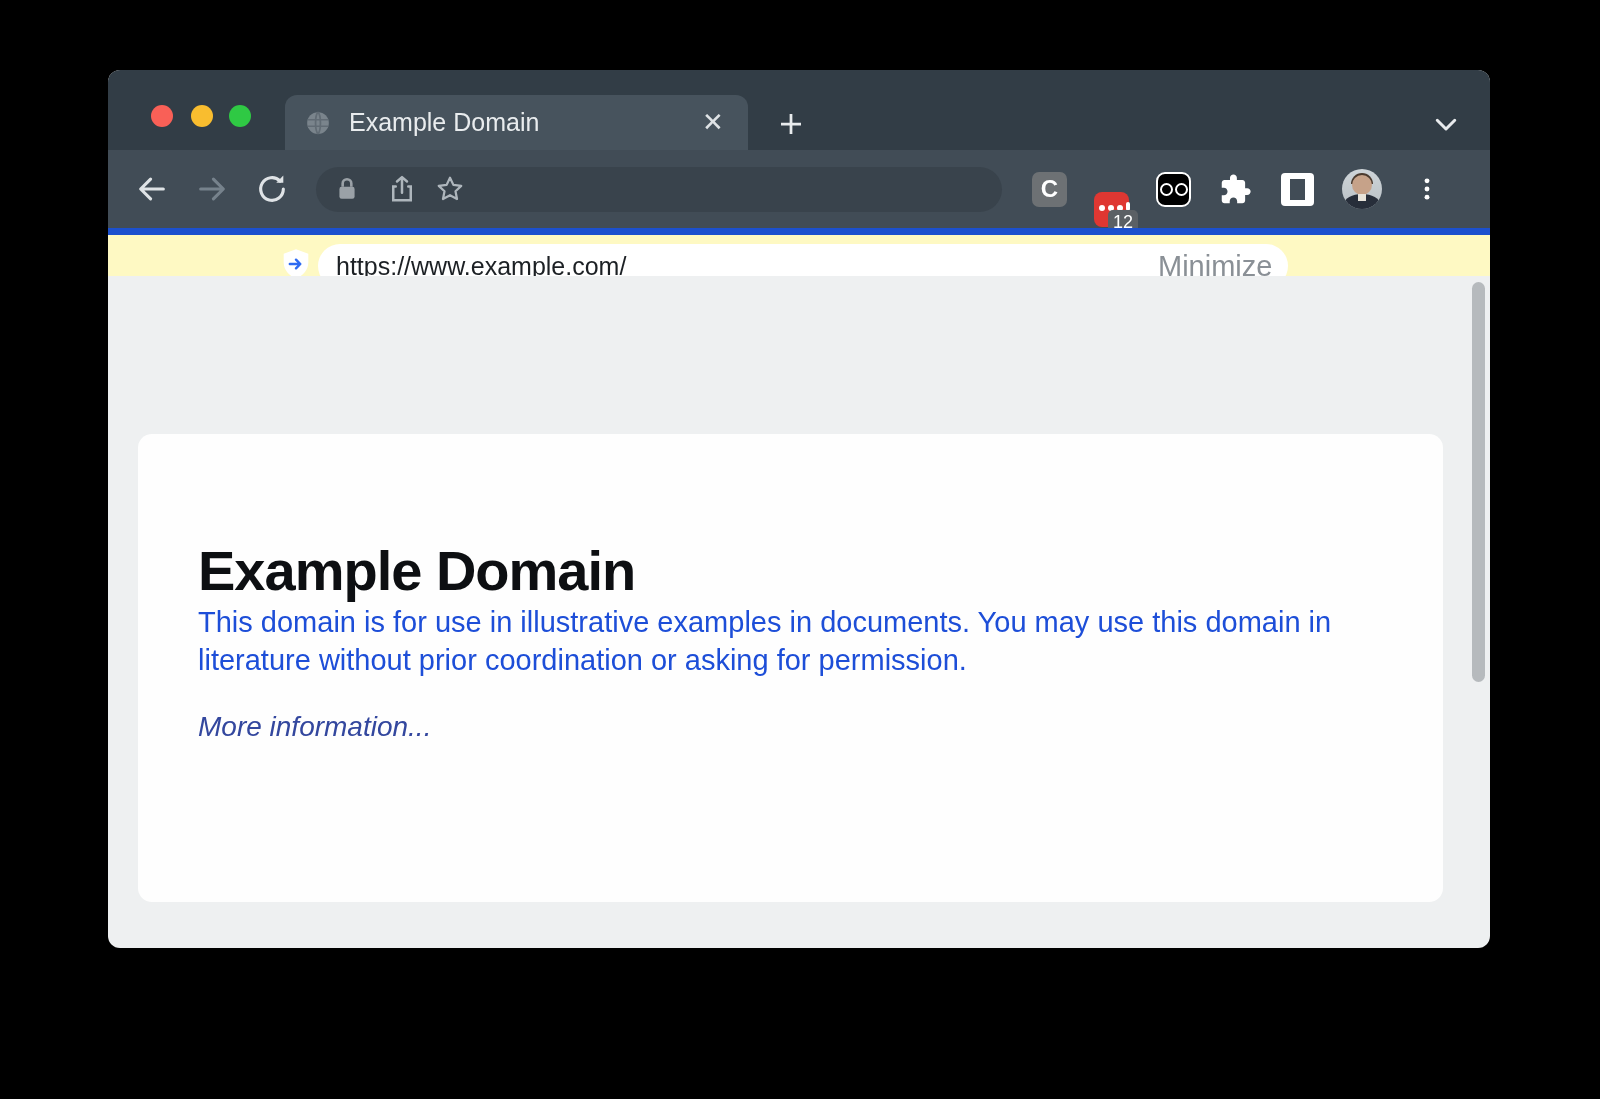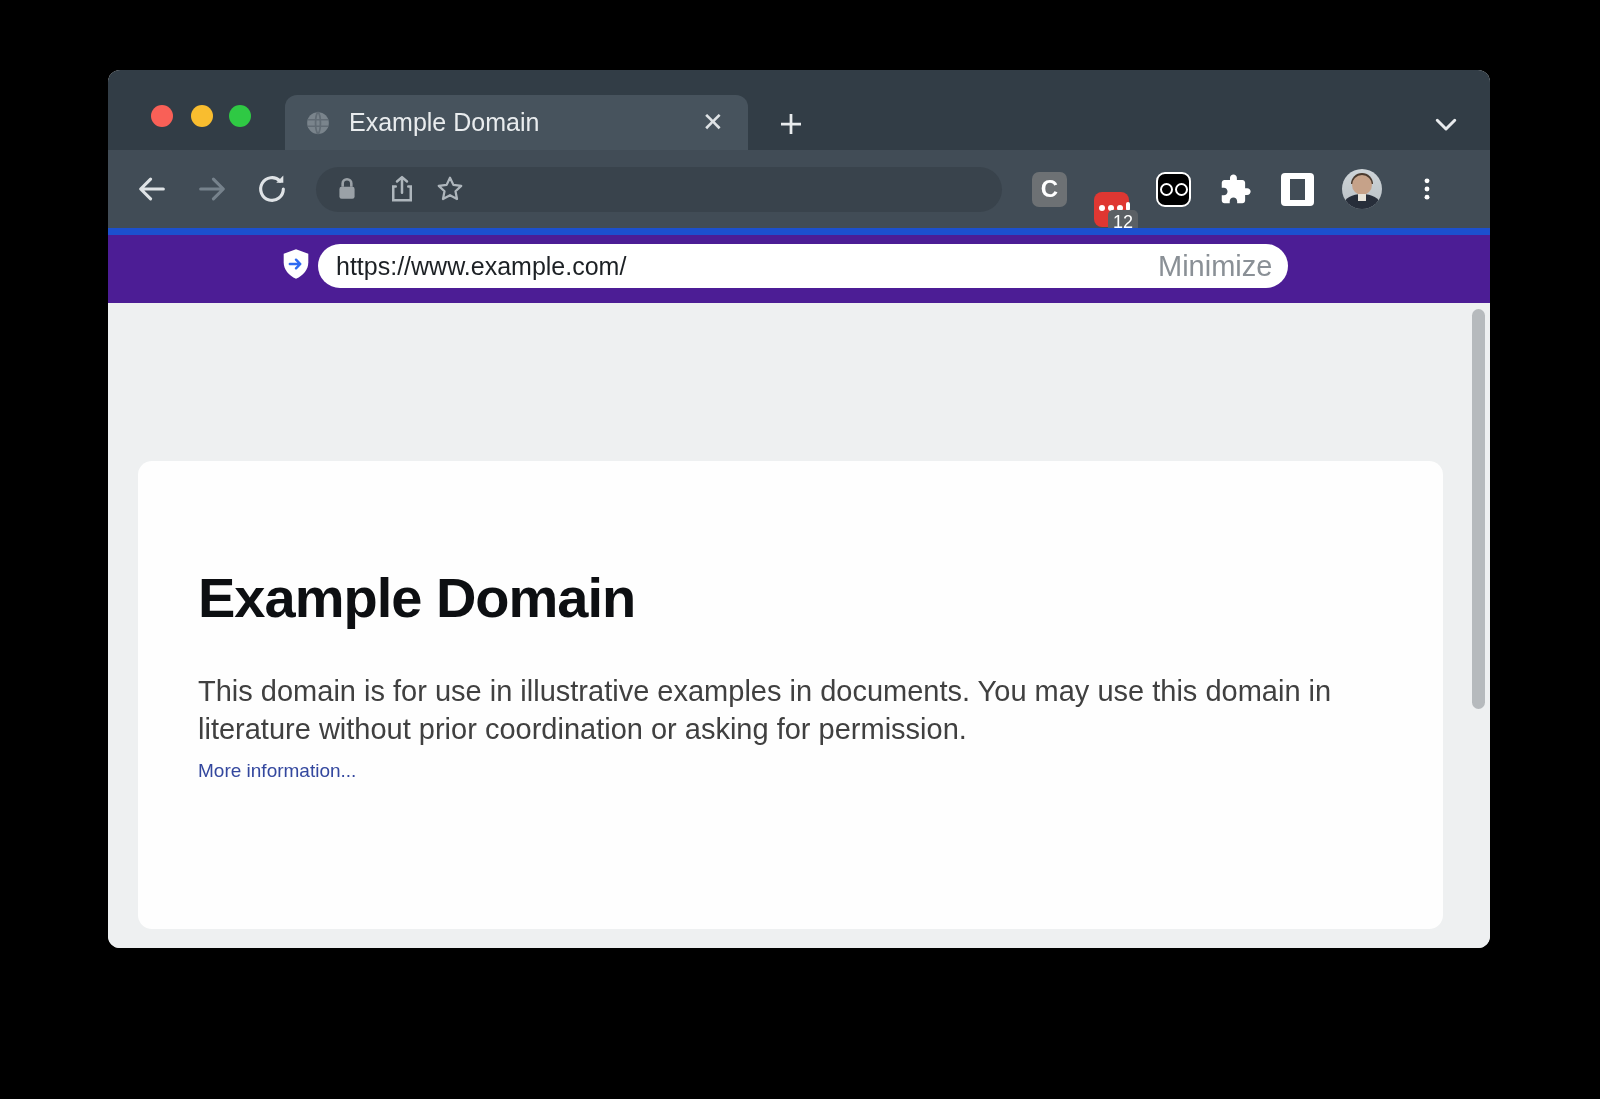--- a/index.html
+++ b/index.html
@@ -55,36 +55,36 @@
   .ext-square .outer { width:33px; height:33px; background:#fff; border-radius:4px; display:flex; align-items:center; justify-content:center; }
   .ext-square .inner { width:15px; height:21px; background:#414c56; }
   .avatar { width:40px; height:40px; border-radius:50%; overflow:hidden; position:relative;
             background:linear-gradient(#ced4d8,#b9c0c5); }
   .avatar .head { position:absolute; left:10px; top:6px; width:20px; height:20px; border-radius:50%; background:#c6a289; }
   .avatar .hair { position:absolute; left:9px; top:4px; width:22px; height:11px; border-radius:11px 11px 0 0; background:#4a3a2e; }
   .avatar .body { position:absolute; left:2px; top:25px; width:36px; height:20px; border-radius:50% 50% 0 0; background:#272e3a; }
   .avatar .collar { position:absolute; left:16px; top:25px; width:8px; height:7px; background:#e7e3da; }
 
   
-  .bluebar { height:75px; background:#4c1d95; border-top:7px solid #1c50ce;
+  .bluebar { height:48px; background:#fef9c3; border-top:7px solid #1c50ce;
              display:flex; align-items:center; position:relative; }
   .shield { position:absolute; left:173px; top:13px; }
   .iso-input { position:absolute; left:210px; top:9px; width:970px; height:44px; border:none; outline:none;
                background:#fff; border-radius:22px; font-family:"Liberation Sans",sans-serif;
                font-size:25px; color:#1c2024; padding:0 130px 0 18px; }
   .minimize { position:absolute; left:1050px; top:9px; height:44px; display:flex; align-items:center;
               color:#8a9096; font-size:29px; padding-right:6px; }
 
   
   .page { position:relative; height:656px; background:#eef0f1; }
   .card { position:absolute; left:30px; top:158px; width:1305px; height:468px;
           background:#fefefe; border-radius:14px; padding:104px 60px 0 60px; }
   .card h1 { font-size:56px; font-weight:bold; color:#0d0f12; letter-spacing:-1px; }
-  .card p  { margin-top:42px; font-size:29px; line-height:38px; color:#404040; max-width:1150px; }
-  .card a  { display:inline-block; margin-top:12px; font-size:19px; color:#33479e; text-decoration:none; }
+  .card p  { font-size:29px; line-height:38px; color:#1d4ed8; max-width:1150px; }
+  .card a  { display:inline-block; margin-top:32px; font-size:28px; color:#33479e; text-decoration:none;font-style:italic; }
 
   .scroll-thumb { position:absolute; left:1364px; top:6px; width:13px; height:400px;
                   border-radius:7px; background:#b6babd; }
 </style>
 </head>
 <body>
 
 <div class="window">
 
   <div class="tabstrip">

